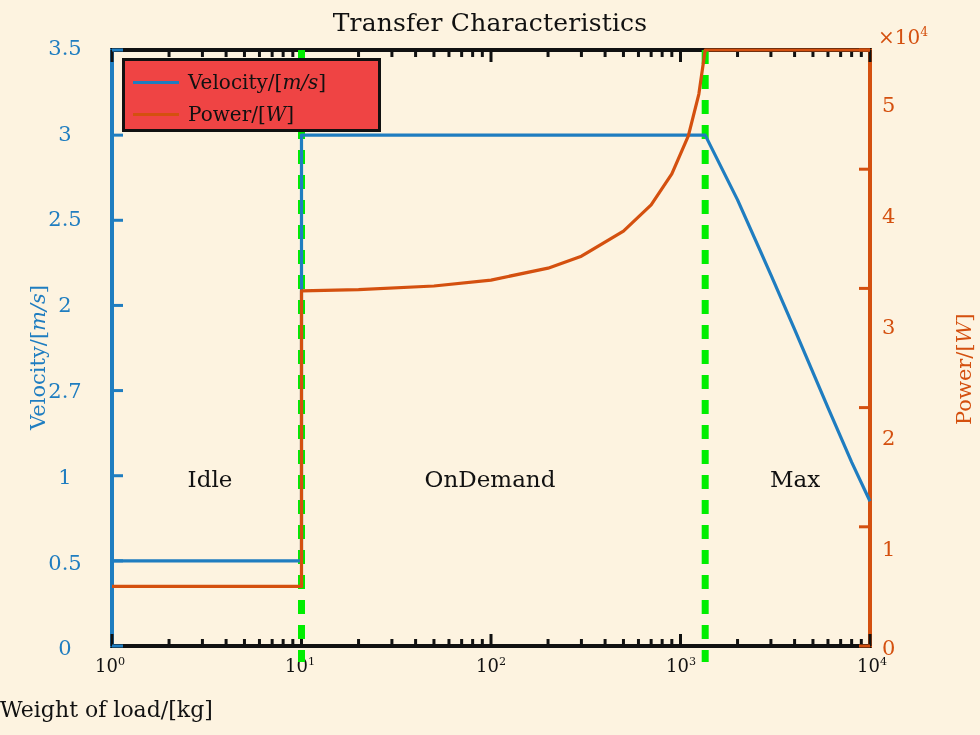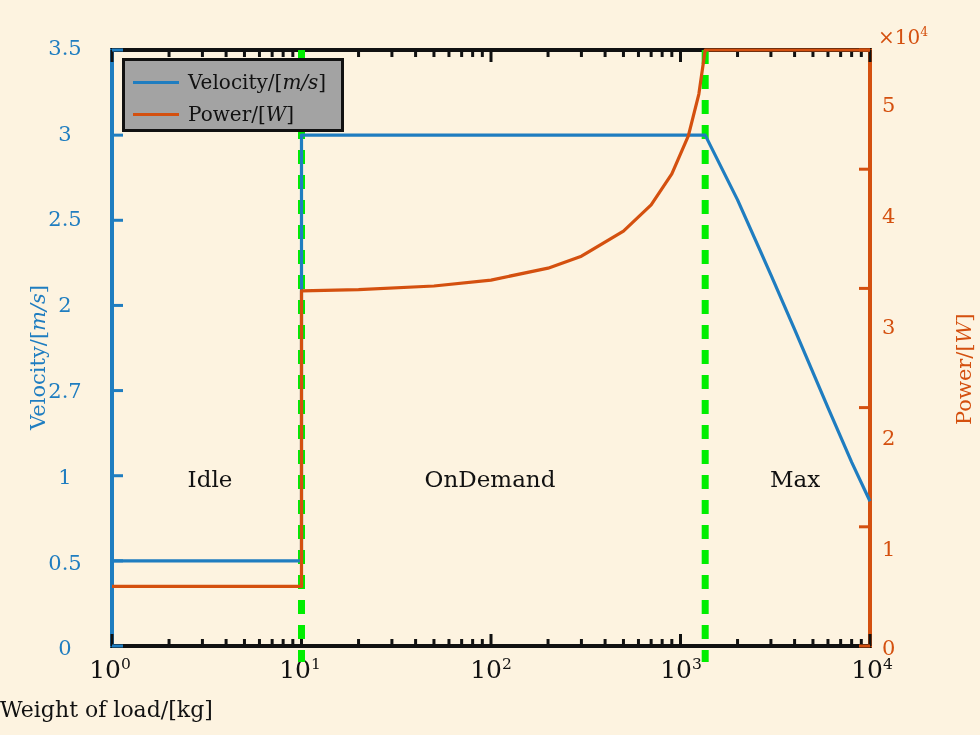--- a/index.html
+++ b/index.html
@@ -50,53 +50,54 @@
 
   .ytick-l{
     position:absolute;color:#1f7dc0;font-size:21px;
     text-align:center;width:70px;
   }
   .ytick-r{
     position:absolute;color:#d4500f;font-size:21px;
     text-align:left;width:70px;
   }
   .xtick{
-    position:absolute;color:#111;font-size:25px;
+    position:absolute;color:#111;font-size:18px;
     text-align:center;width:80px;top:655px;
   }
   .xtick sup, .exp sup{font-size:.62em;}
 
   .exp{
     position:absolute;color:#d4500f;font-size:20px;
     left:878px;top:24px;white-space:nowrap;
   }
 
   .region{
     position:absolute;color:#111;font-size:23px;
     text-align:center;top:466px;
   }
 
   .legend{
     position:absolute;left:122px;top:58px;
-    width:222px;height:74px;
-    background:#a3a3a3;
+    width:259px;height:74px;
+    background:#ef4444;
     border:3px solid #111;
     box-sizing:border-box;
     padding:5px 8px 0 8px;
   }
   .legrow{display:flex;align-items:center;height:32px;}
   .legline{display:inline-block;width:46px;height:3px;margin-right:9px;}
   .legtxt{font-size:20px;color:#111;white-space:nowrap;}
   .it{font-style:italic;}
 </style>
 </head>
 <body>
 
 <div id="root">
 
+  <div class="title">Transfer Characteristics</div>
 
   <div class="ytick-l" style="left:30px;top:36px;">3.5</div>
   <div class="ytick-l" style="left:30px;top:122px;">3</div>
   <div class="ytick-l" style="left:30px;top:207px;">2.5</div>
   <div class="ytick-l" style="left:30px;top:293px;">2</div>
   <div class="ytick-l" style="left:30px;top:379px;">2.7</div>
   <div class="ytick-l" style="left:30px;top:465px;">1</div>
   <div class="ytick-l" style="left:30px;top:551px;">0.5</div>
   <div class="ytick-l" style="left:30px;top:636px;">0</div>
 

